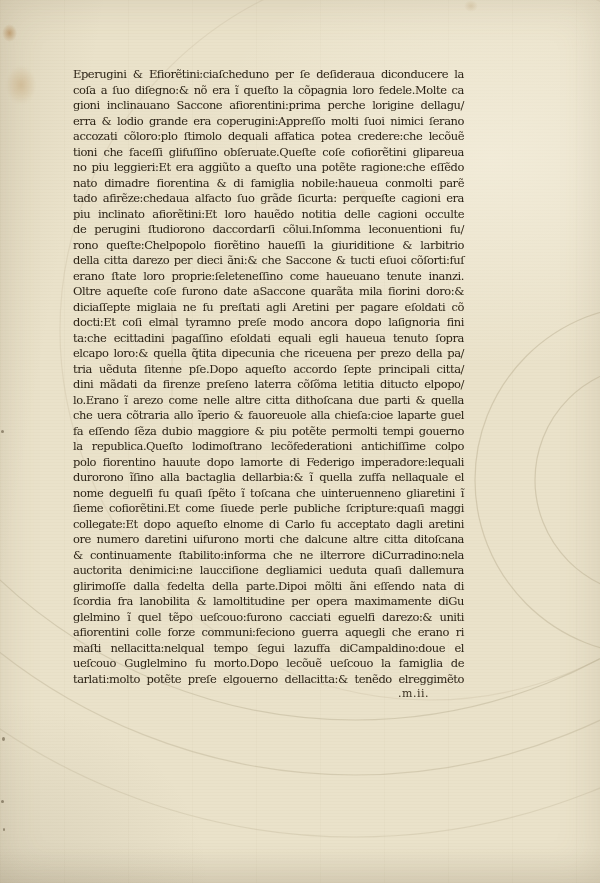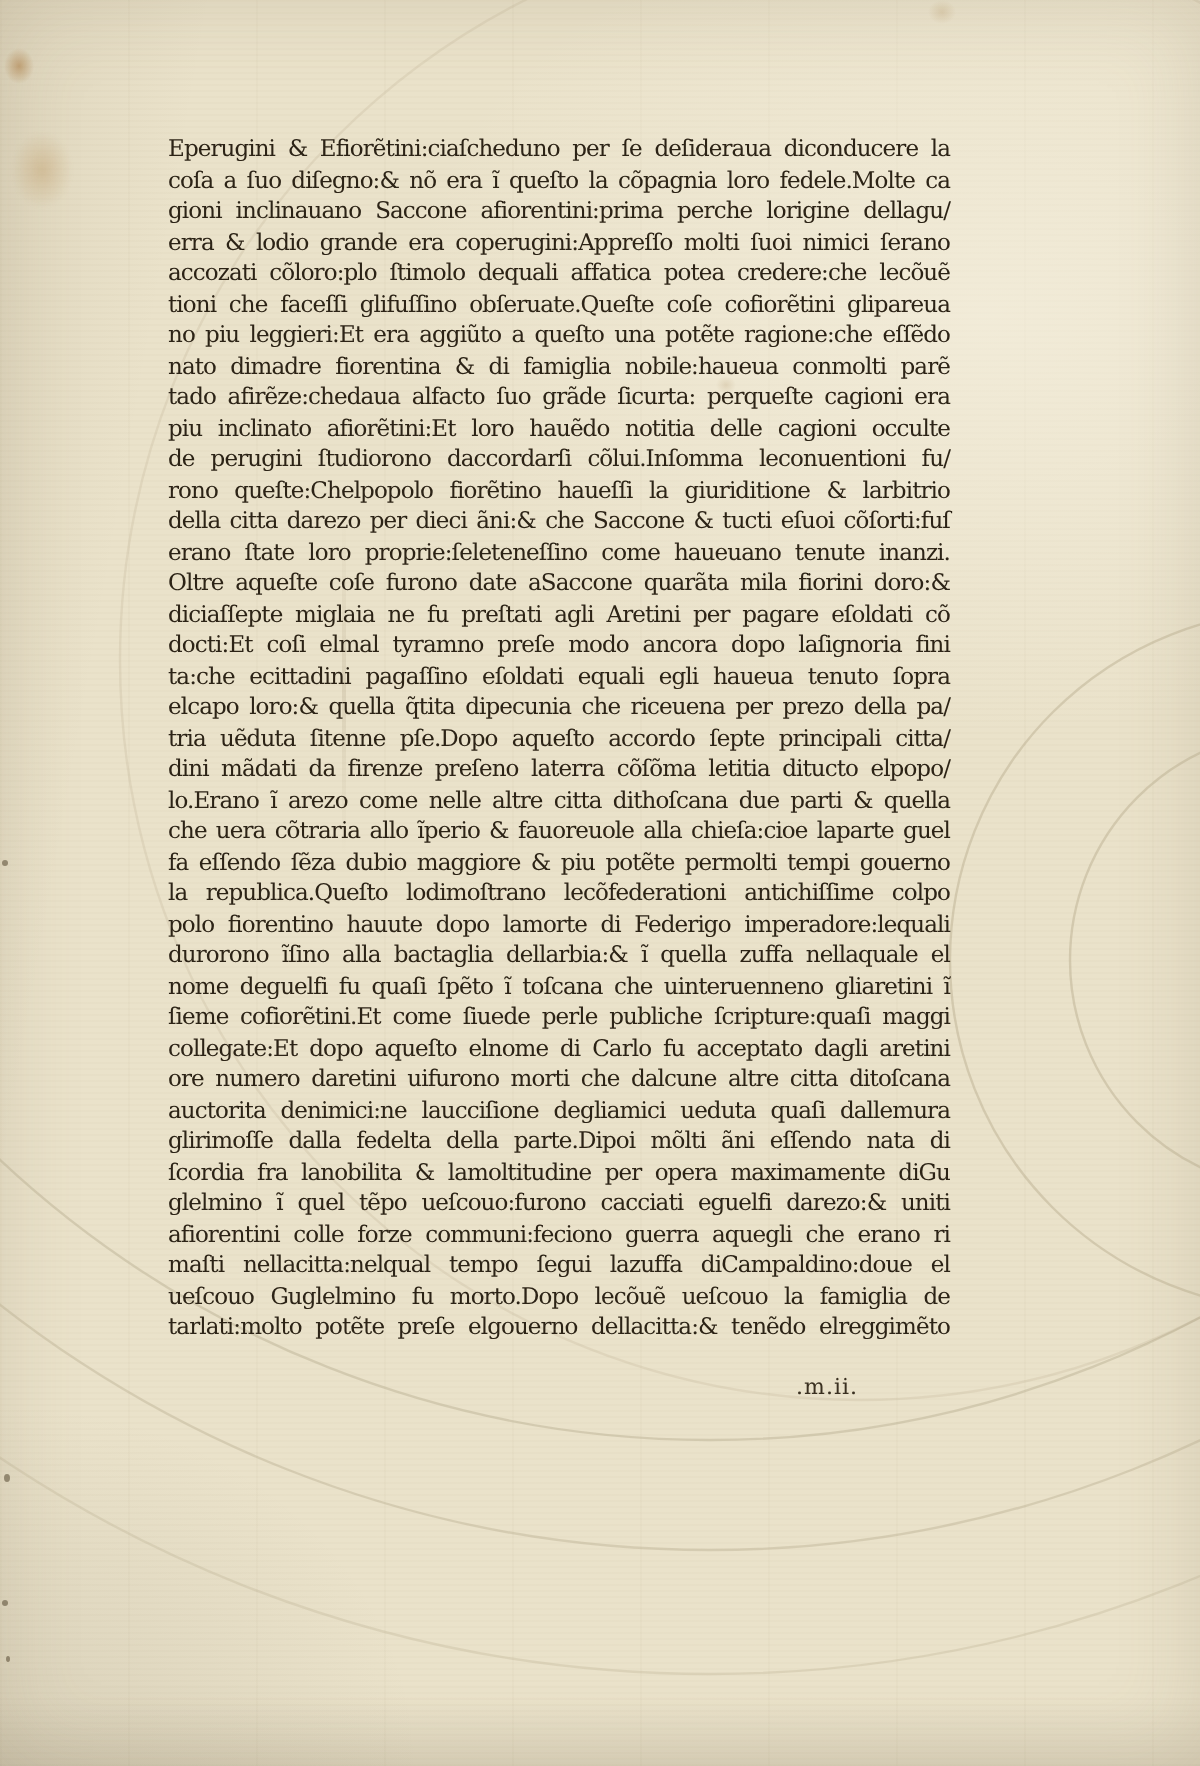--- a/index.html
+++ b/index.html
@@ -11,21 +11,21 @@
       radial-gradient(ellipse 300px 260px at 0% 100%, rgba(118,108,86,.14), rgba(118,108,86,0) 70%),
       linear-gradient(100deg, rgba(125,110,80,.10), rgba(125,110,80,0) 14%),
       linear-gradient(to top, rgba(110,98,76,.10), rgba(110,98,76,0) 4%),
       repeating-linear-gradient(0deg, rgba(120,100,60,.022) 0 1px, rgba(0,0,0,0) 1px 3px),
       repeating-linear-gradient(90deg, rgba(120,100,60,.028) 0 1px, rgba(0,0,0,0) 1px 64px);
     box-shadow: inset 0 0 42px rgba(120,105,75,.18);
     font-family:"DejaVu Serif","Liberation Serif",serif;
   }
   .watermark{position:absolute;left:0;top:0;pointer-events:none;}
   .textblock{
-    position:absolute;left:84px;top:67px;width:391px;
+    position:absolute;left:73px;top:67px;width:391px;
     color:#2c2316;
     font-size:11.5px;line-height:15.5px;
     letter-spacing:-0.45px;word-spacing:-1.5px;
   }
   .tline{
     height:15.5px;overflow:visible;
     text-align:justify;text-align-last:justify;
   }
   .signature{
     position:absolute;left:391px;top:687px;width:45px;
@@ -95,20 +95,21 @@
       <div class="tline">lo.Erano ĩ arezo come nelle altre citta dithoſcana due parti &amp; quella</div>
       <div class="tline">che uera cõtraria allo ĩperio &amp; fauoreuole alla chieſa:cioe laparte guel</div>
       <div class="tline">fa eſſendo ſẽza dubio maggiore &amp; piu potẽte permolti tempi gouerno</div>
       <div class="tline">la republica.Queſto lodimoſtrano lecõfederationi antichiſſime colpo</div>
       <div class="tline">polo fiorentino hauute dopo lamorte di Federigo imperadore:lequali</div>
       <div class="tline">durorono ĩſino alla bactaglia dellarbia:&amp; ĩ quella zuffa nellaquale el</div>
       <div class="tline">nome deguelfi fu quaſi ſpẽto ĩ toſcana che uinteruenneno gliaretini ĩ</div>
       <div class="tline">ſieme cofiorẽtini.Et come ſiuede perle publiche ſcripture:quaſi maggi</div>
       <div class="tline">collegate:Et dopo aqueſto elnome di Carlo fu acceptato dagli aretini</div>
       <div class="tline">ore numero daretini uifurono morti che dalcune altre citta ditoſcana</div>
+      <div class="tline">&amp; continuamente ſtabilito:informa che ne ilterrore diCurradino:nela</div>
       <div class="tline">auctorita denimici:ne laucciſione degliamici ueduta quaſi dallemura</div>
       <div class="tline">glirimoſſe dalla fedelta della parte.Dipoi mõlti ãni eſſendo nata di</div>
       <div class="tline">ſcordia fra lanobilita &amp; lamoltitudine per opera maximamente diGu</div>
       <div class="tline">glelmino ĩ quel tẽpo ueſcouo:furono cacciati eguelfi darezo:&amp; uniti</div>
       <div class="tline">afiorentini colle forze communi:feciono guerra aquegli che erano ri</div>
       <div class="tline">maſti nellacitta:nelqual tempo ſegui lazuffa diCampaldino:doue el</div>
       <div class="tline">ueſcouo Guglelmino fu morto.Dopo lecõuẽ ueſcouo la famiglia de</div>
       <div class="tline">tarlati:molto potẽte preſe elgouerno dellacitta:&amp; tenẽdo elreggimẽto</div>
     </div>
 

